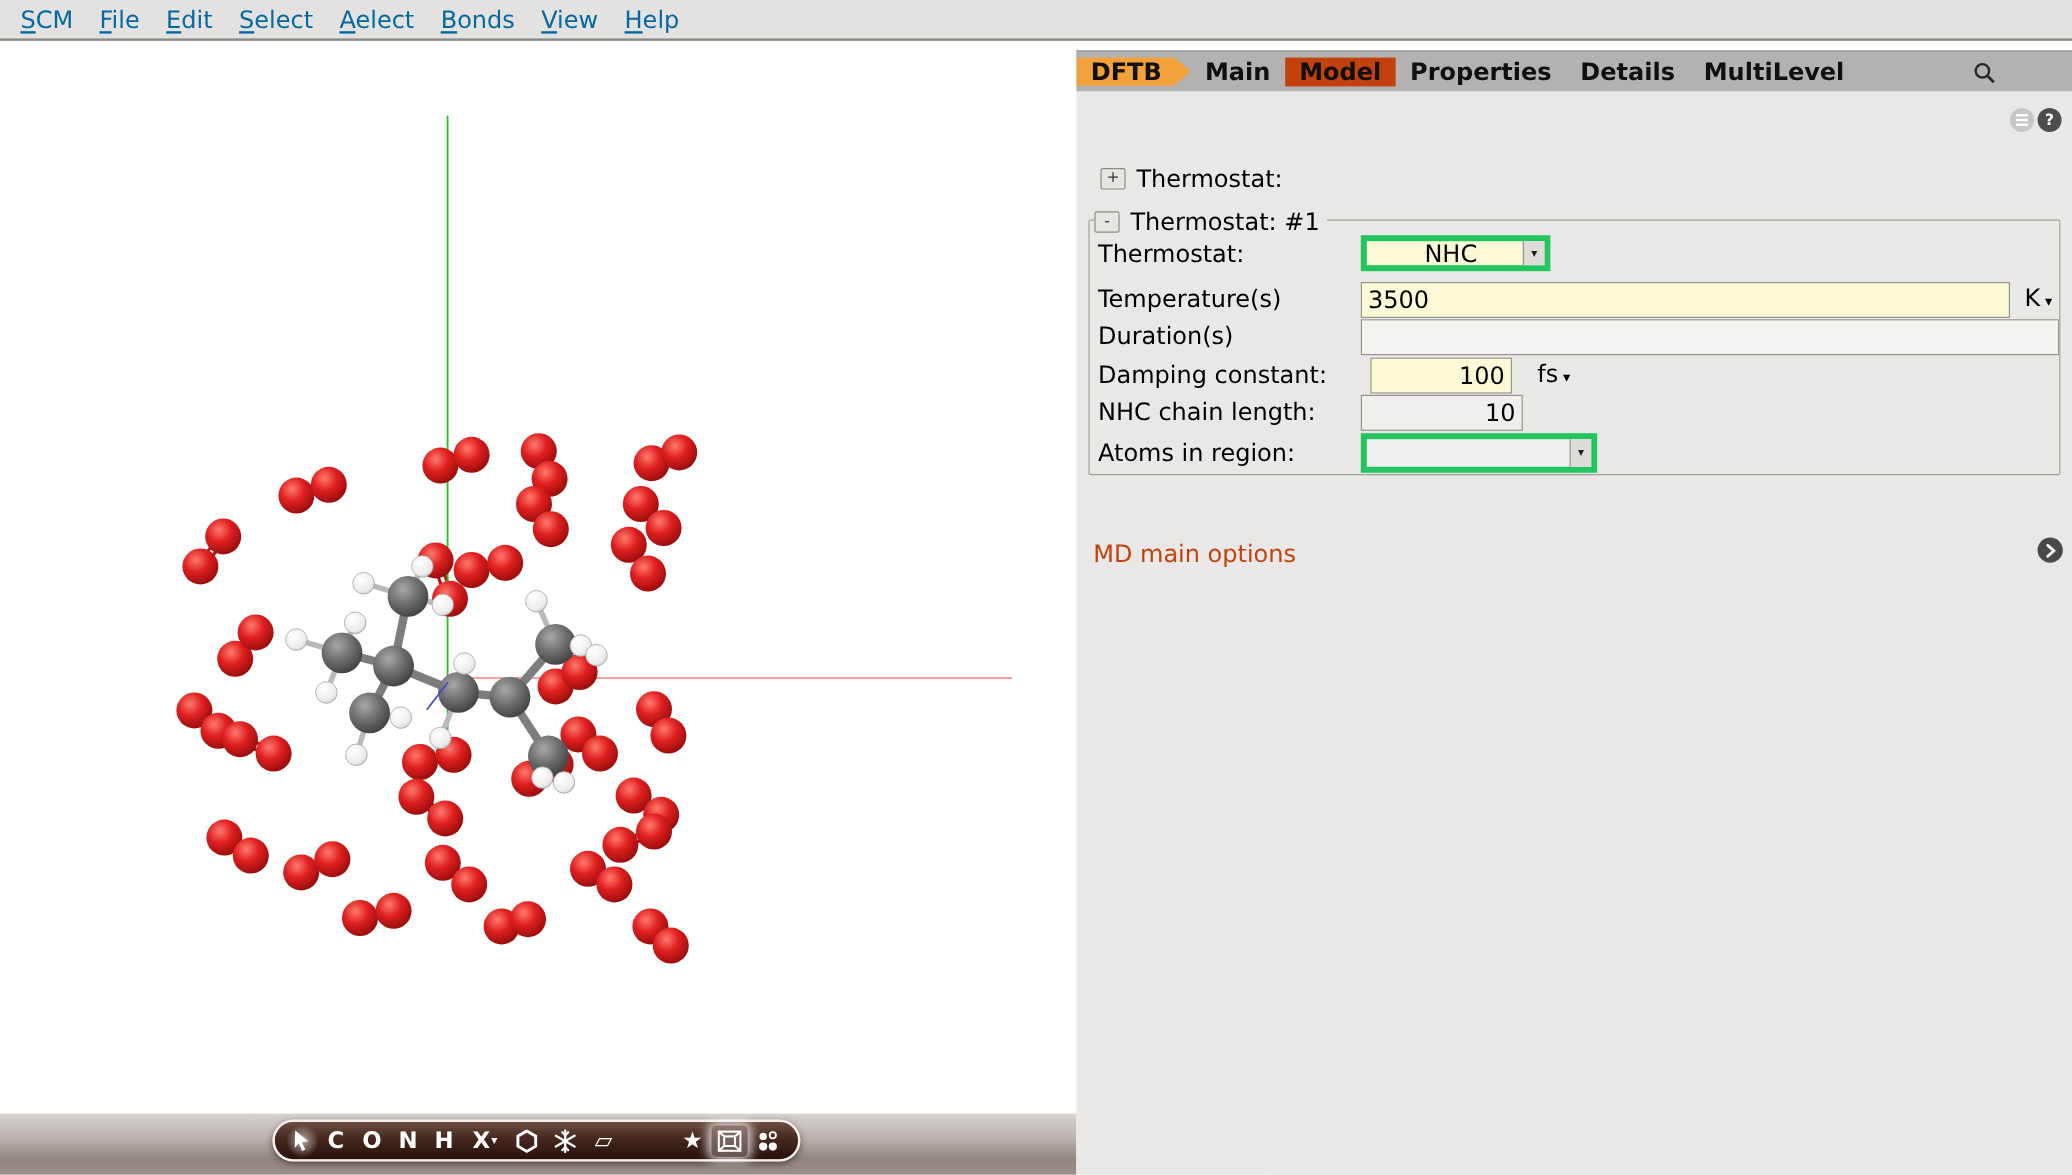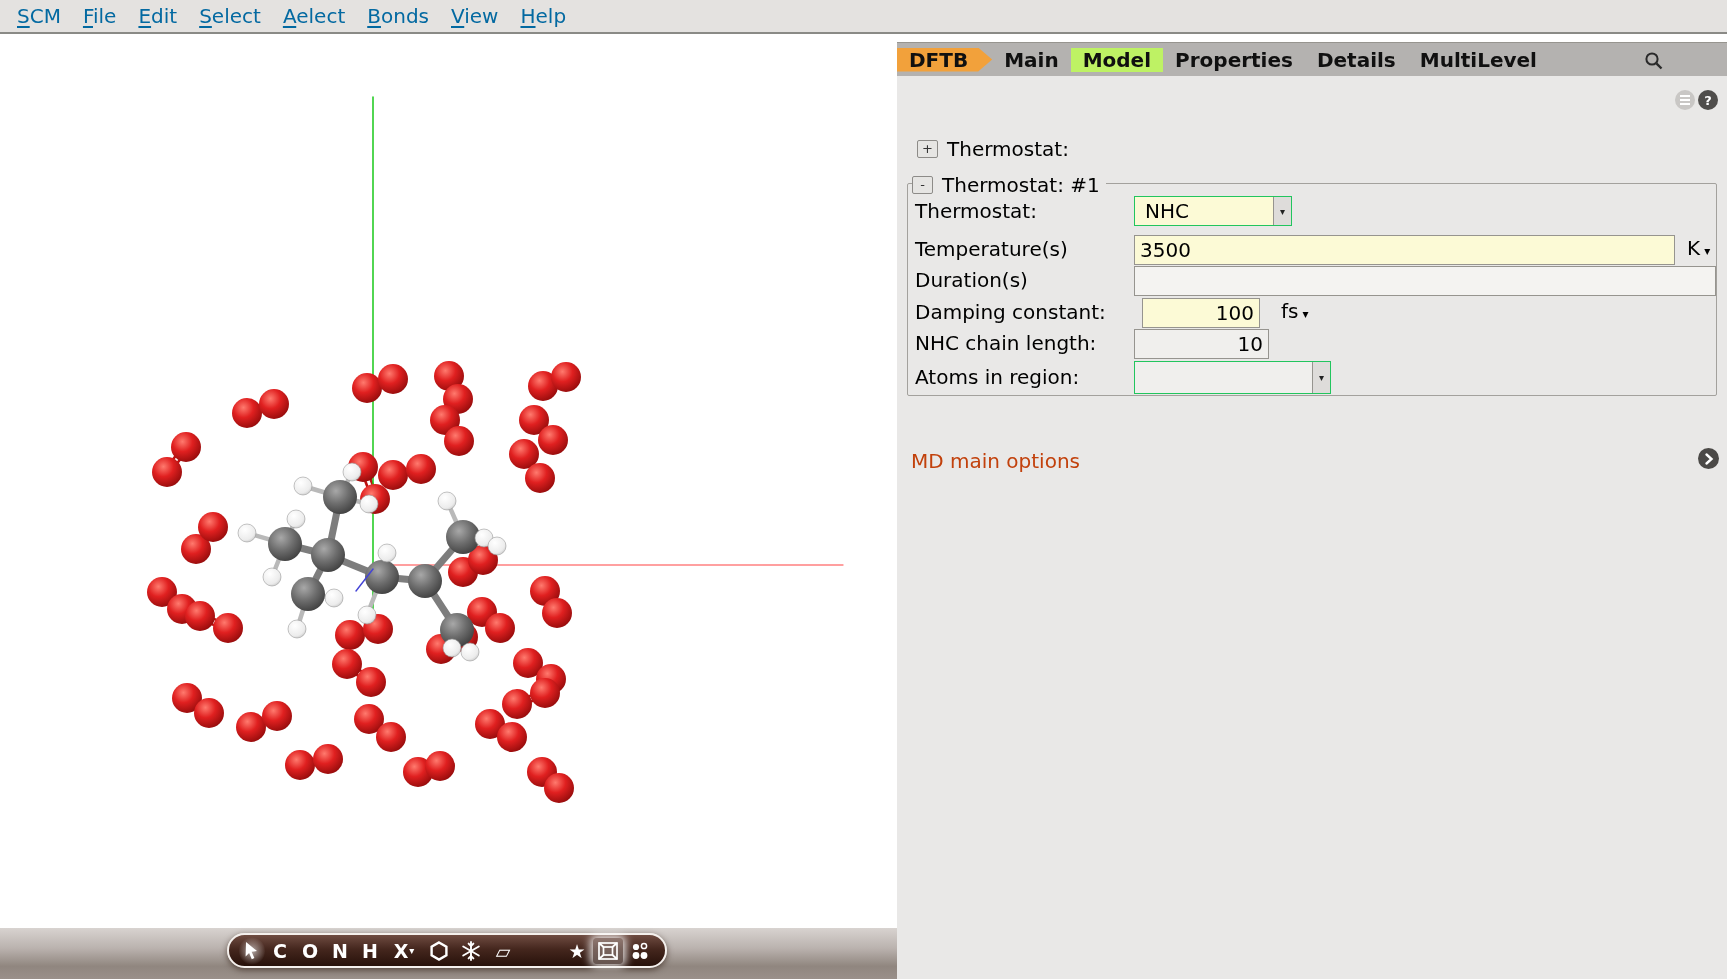--- a/index.html
+++ b/index.html
@@ -34,21 +34,21 @@
     box-shadow:0 0 9px 3px rgba(255,255,255,.85); }
 
   
   .panel { position:absolute; left:897px; top:36px; width:830px; height:943px; background:#e9e8e7; }
   .tabgap { position:absolute; left:0; top:0; width:830px; height:6px; background:#ffffff; }
   .tabbar { position:absolute; left:0; top:6px; width:830px; height:34px; background:#b4b2b0;
     border-top:1px solid #97958f; display:flex; align-items:center; font-size:20px; font-weight:bold; color:#101010; }
   .tab { display:flex; align-items:center; padding:0 12px; cursor:pointer; }
   .tab-dftb { background:#f2a13b; padding-right:24px;
     clip-path:polygon(0 0, calc(100% - 14px) 0, 100% 50%, calc(100% - 14px) 100%, 0 100%); }
-  .tab-selected { background:#bef264; }
+  .tab-selected { background:#c2410c; }
   .search-btn { position:absolute; right:62px; top:7px; width:22px; height:22px; cursor:pointer; }
 
   .panel-title { position:absolute; left:0; top:54px; width:830px; text-align:center;
     font-size:20px; font-weight:bold; color:#151515; }
   .hdr-circle { position:absolute; top:54px; width:20px; height:20px; border-radius:50%; cursor:pointer;
     display:flex; align-items:center; justify-content:center; }
   .hdr-menu { left:778px; background:#c9c7c5; flex-direction:column; gap:2px; }
   .hdr-menu i { display:block; width:10px; height:2px; background:#fff; }
   .hdr-help { left:801px; background:#4f4d4b; color:#fff; font-size:13px; font-weight:bold; }
 
@@ -59,21 +59,21 @@
   .group { position:absolute; left:10px; top:147px; width:810px; height:213px;
     border:1px solid #a3a19d; border-radius:2px; }
   .legend { position:absolute; left:4px; top:-11px; display:flex; align-items:center;
     background:#e9e8e7; padding-right:6px; font-size:20px; color:#000; }
   .frow-label { position:absolute; left:7px; font-size:20px; color:#000; height:28px; line-height:28px; }
   .field { position:absolute; border:1px solid #96948f; font-size:20px; font-family:"DejaVu Sans",sans-serif;
     padding:14px 5px; color:#000; outline:none; }
   .f-yellow { background:#fcfad6; }
   .f-white { background:#f4f3f1; }
   .f-gray  { background:#f0efed; }
-  .combo { position:absolute; border:1px solid #22c55e; display:flex; align-items:center; cursor:pointer; }
+  .combo { position:absolute; border:5px solid #22c55e; display:flex; align-items:center; cursor:pointer;text-align:center; }
   .combo .val { flex:1; padding-left:10px; font-size:20px; color:#000; }
   .combo .arrow { width:18px; align-self:stretch; border-left:1px solid #96948f; background:#dedcda;
     display:flex; align-items:center; justify-content:center; font-size:10px; color:#222; }
   .unit { position:absolute; font-size:20px; color:#000; height:26px; line-height:26px; cursor:pointer; }
   .unit .caret { font-size:12px; margin-left:4px; }
 
   .md-row { position:absolute; left:14px; top:413px; font-size:20px; color:#c2410c; cursor:pointer; }
   .md-chevron { position:absolute; left:801px; top:412px; width:21px; height:21px; border-radius:50%;
     background:#4b4947; cursor:pointer; display:flex; align-items:center; justify-content:center; }
 </style>

